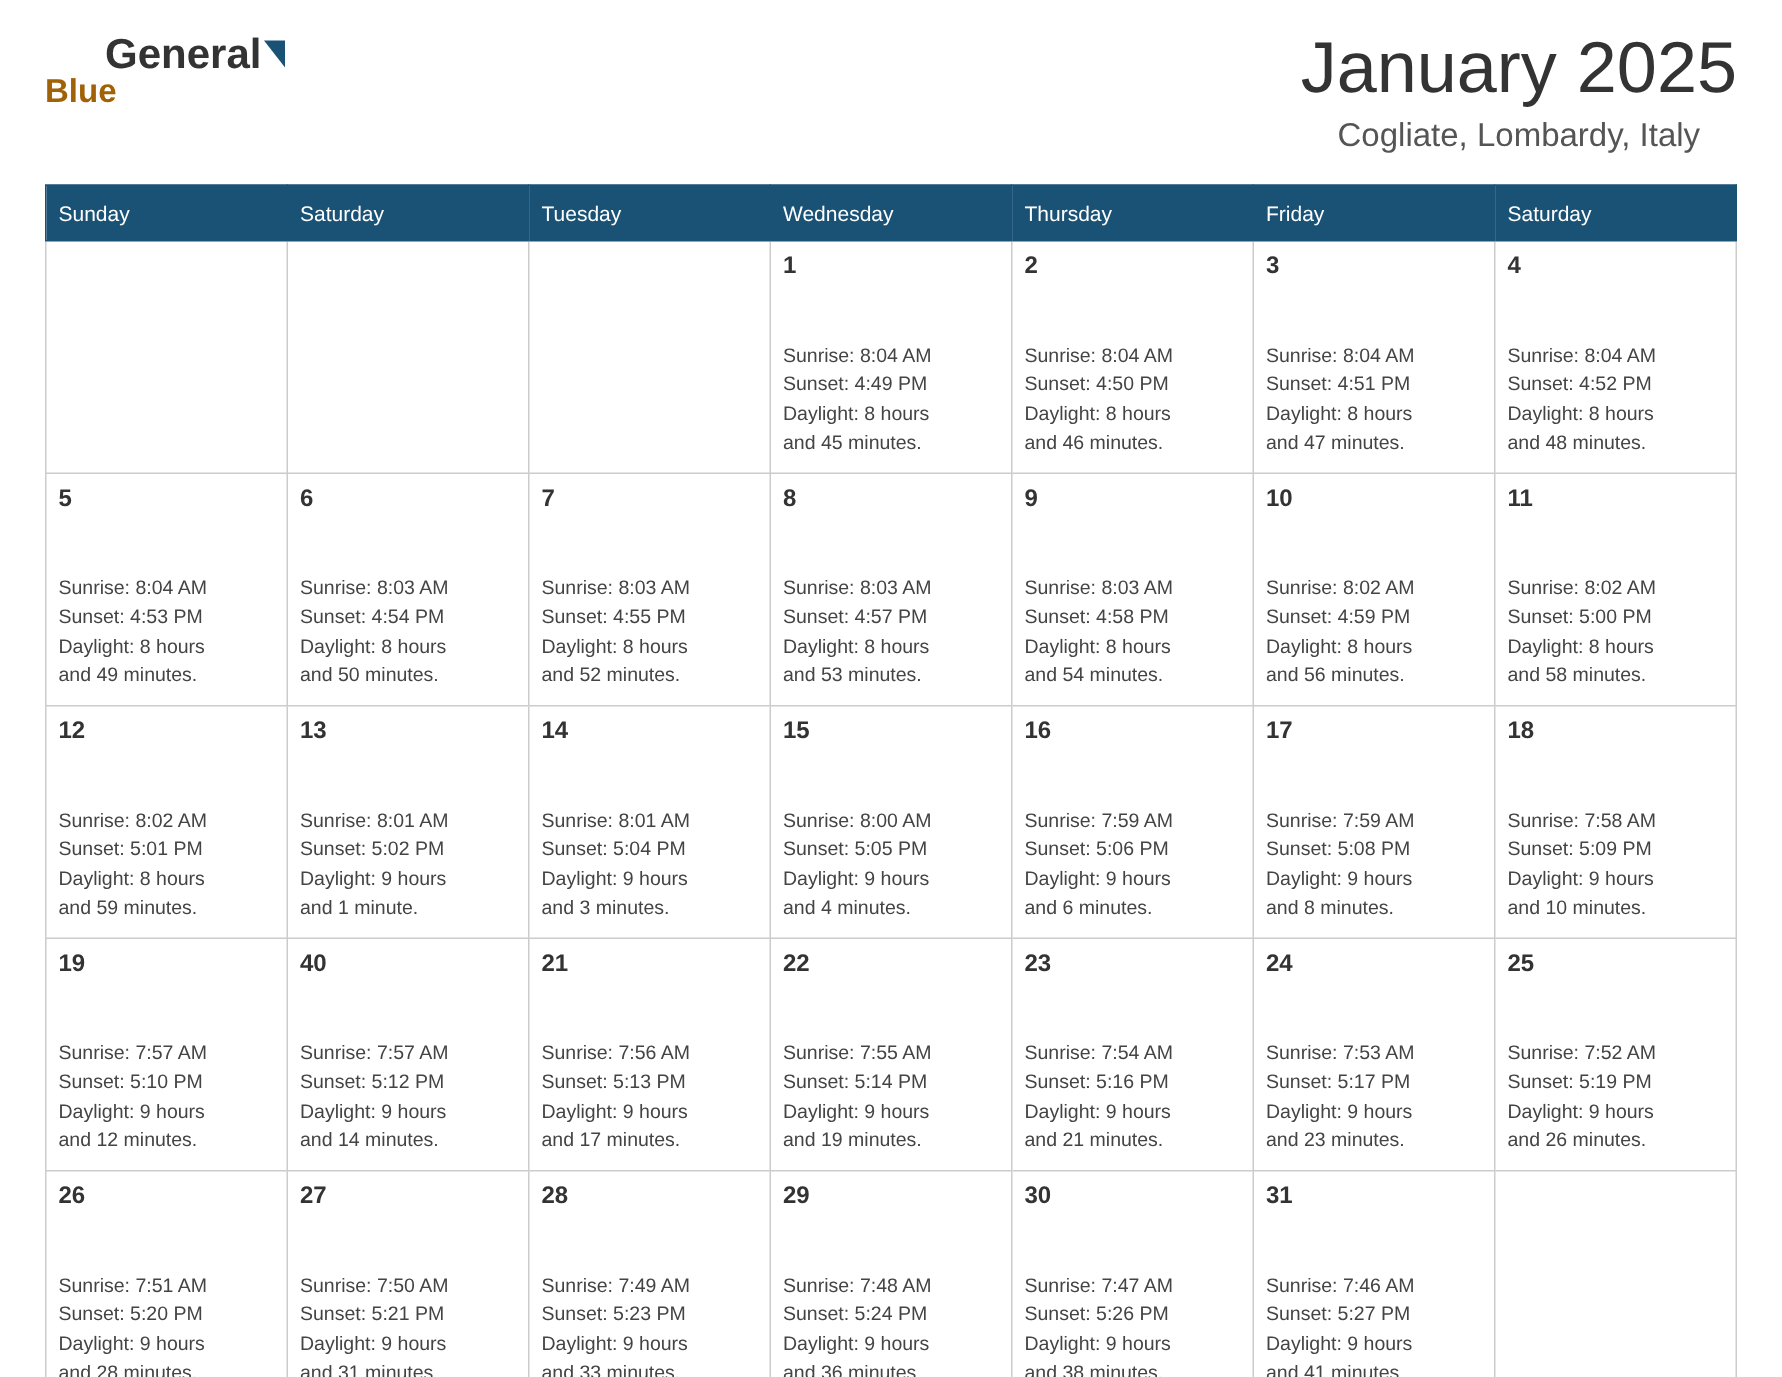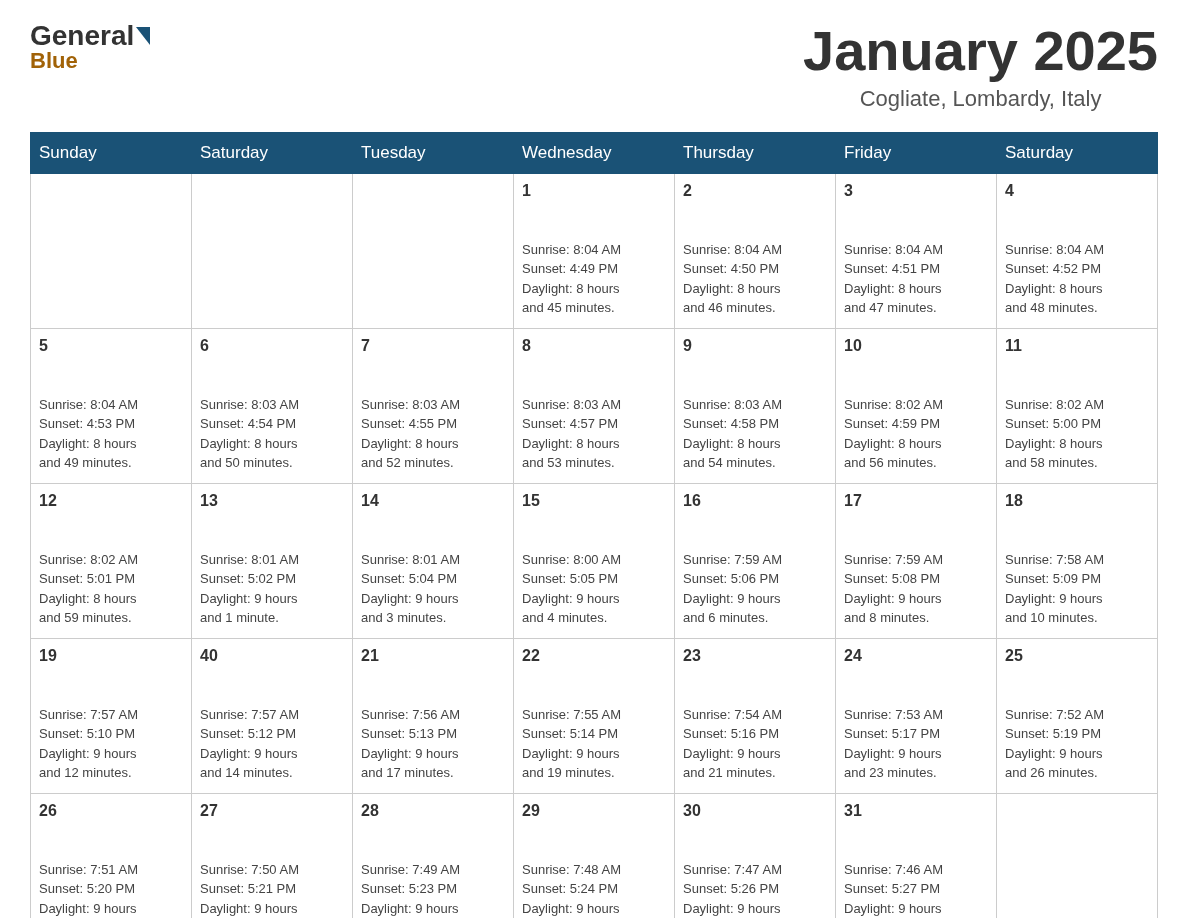--- a/index.html
+++ b/index.html
@@ -20,61 +20,62 @@
       display: flex;
       flex-direction: column;
       align-items: flex-start;
     }
     .logo-text {
       display: flex;
       align-items: center;
       font-size: 28px;
       font-weight: bold;
       color: #333;
+      margin-left: 40px;
     }
     .logo-general {
       color: #333;
       font-size: 28px;
       font-weight: bold;
     }
     .logo-arrow {
       width: 0;
       height: 0;
       border-left: 14px solid transparent;
       border-right: 0px solid transparent;
       border-top: 18px solid #1a5276;
       margin: 0 2px;
       display: inline-block;
       vertical-align: middle;
     }
     .title-section {
       text-align: right;
     }
     .calendar-title {
-      font-size: 56px;
-      font-weight: 700;
+      font-size: 48px;
+      font-weight: 400;
       color: #333;
       line-height: 1.1;
     }
     .calendar-subtitle {
       font-size: 22px;
       color: #555;
       margin-top: 4px;
       text-align: center;
     }
     .calendar-table {
       width: 100%;
       border-collapse: collapse;
       table-layout: fixed;
     }
     .calendar-table thead th {
       background-color: #1a5276;
       color: #fff;
       padding: 10px 8px;
-      font-size: 17px;
+      font-size: 14px;
       font-weight: normal;
       text-align: left;
       border: 1px solid #1a5276;
     }
     .calendar-table tbody td {
       border: 1px solid #ccc;
       vertical-align: top;
       padding: 8px 8px 10px 8px;
       font-size: 13px;
       color: #333;

